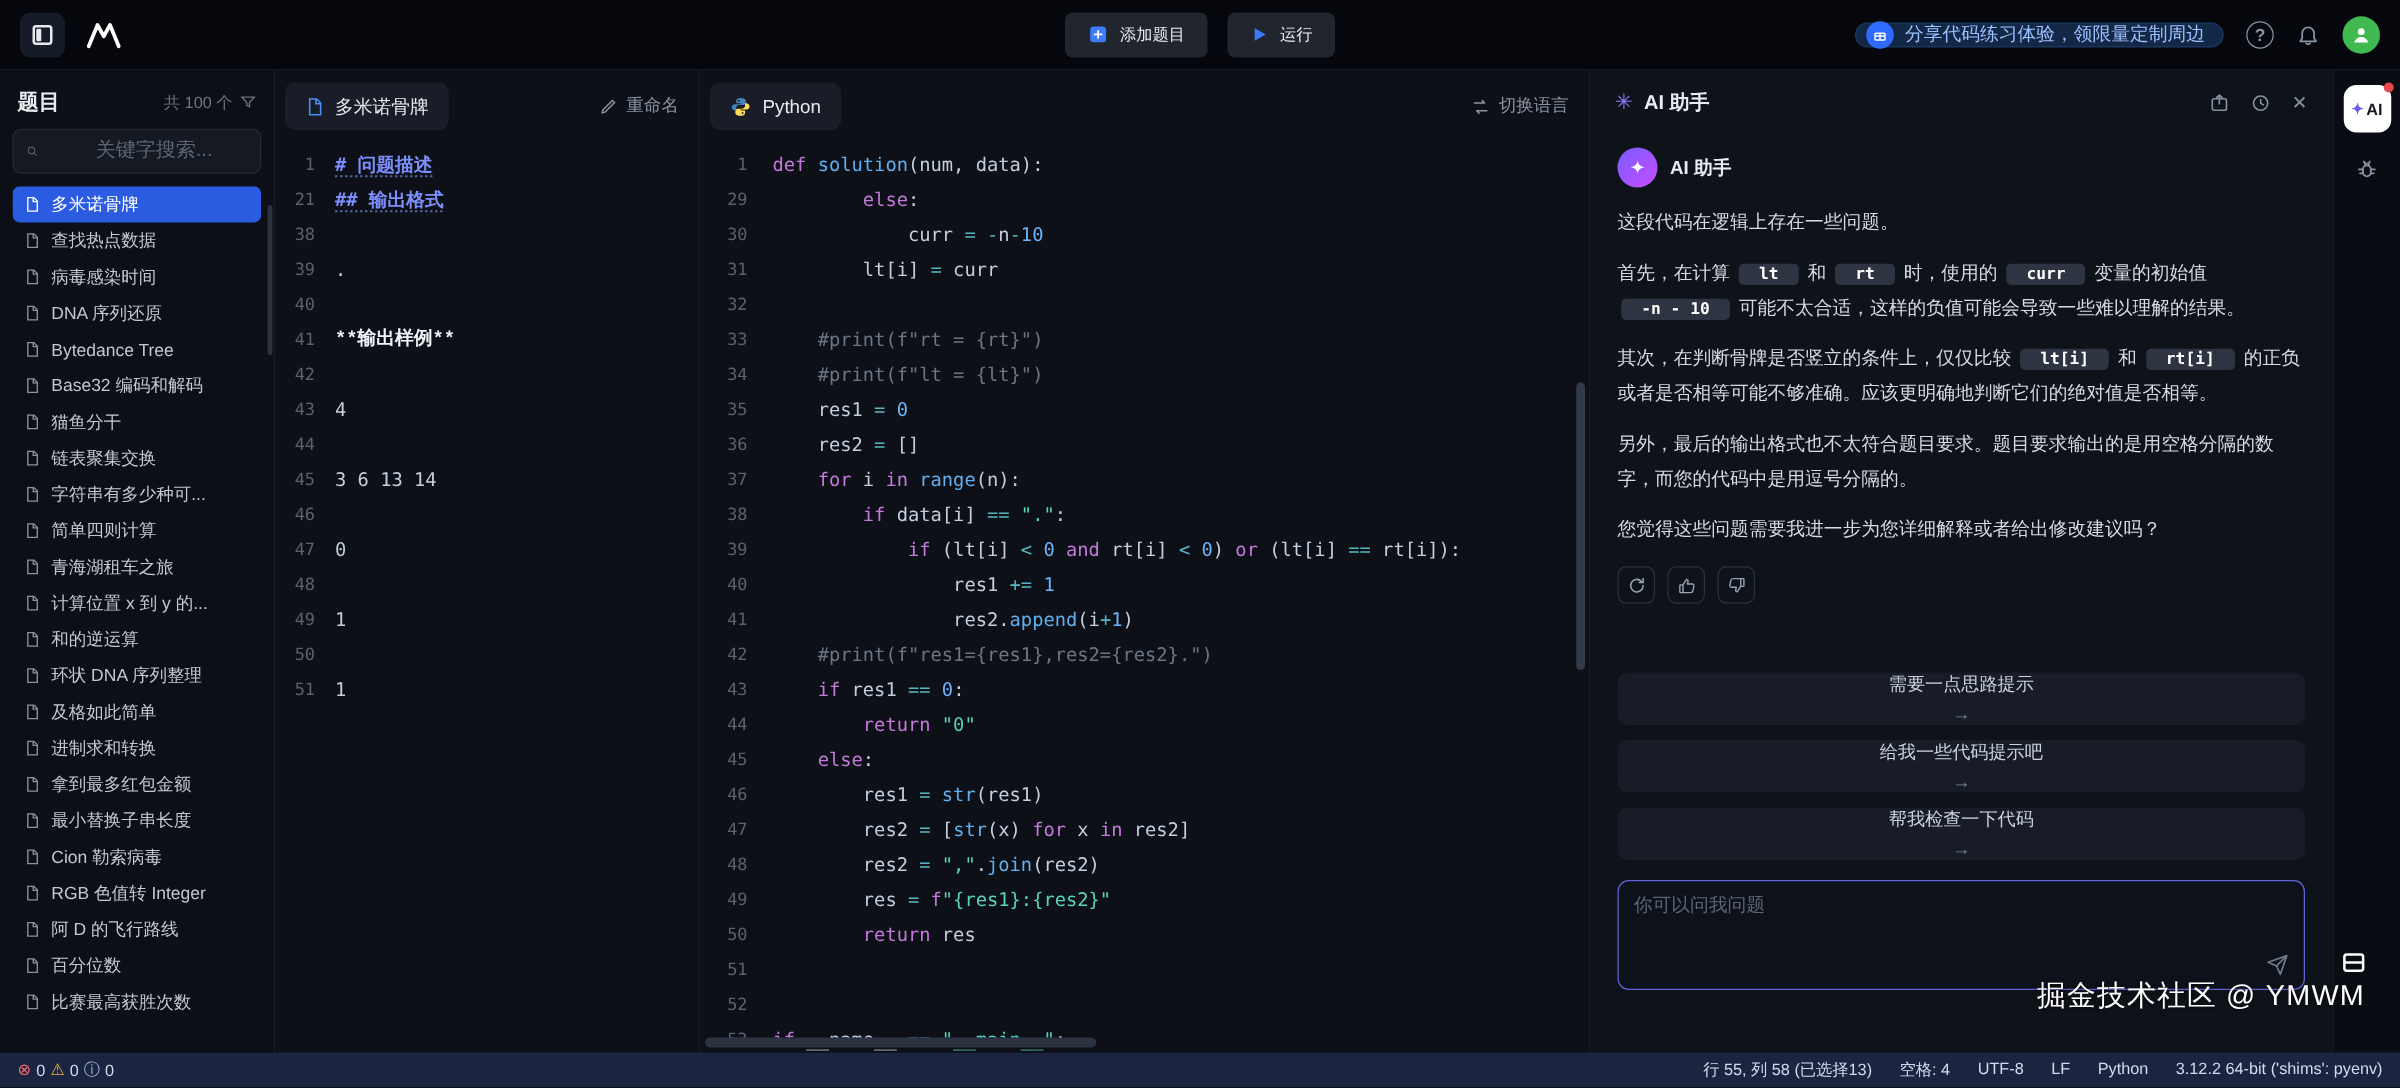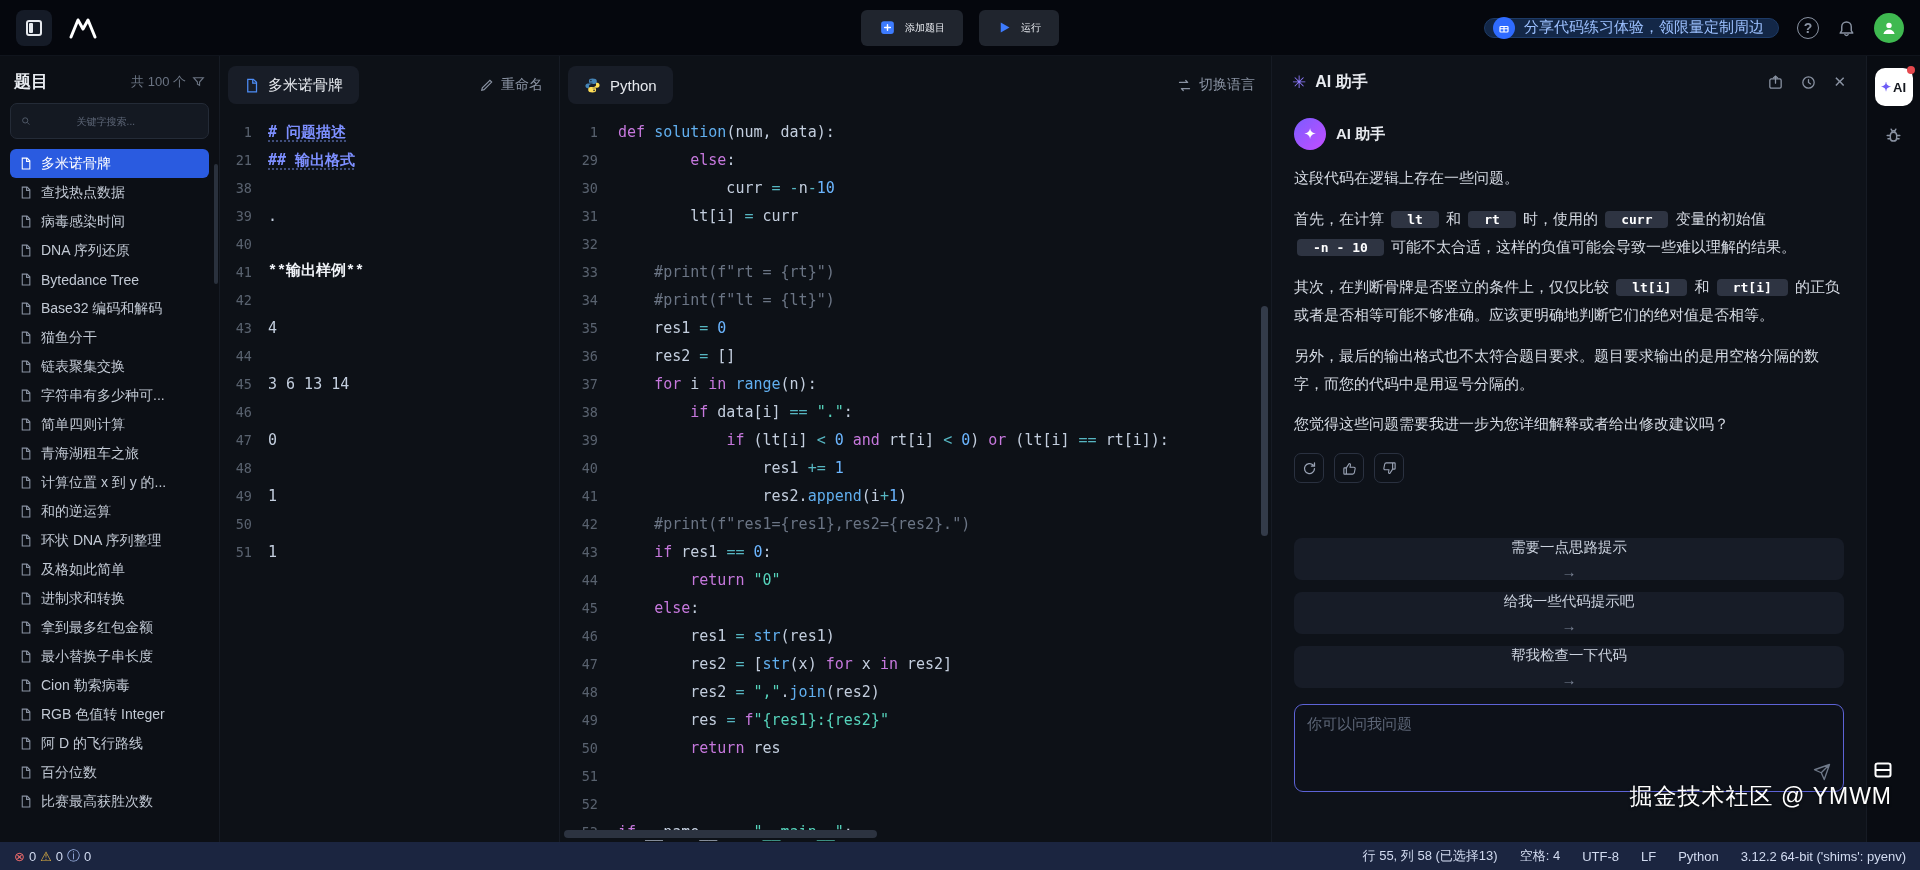--- a/index.html
+++ b/index.html
@@ -7,41 +7,41 @@
   body { font-family:"Liberation Sans","DejaVu Sans",sans-serif; background:#0b0e14; color:#c9d1d9; overflow:hidden; }
   .app { width:1920px; height:870px; display:flex; flex-direction:column; position:relative; }
 
   
   .topbar { flex:0 0 56px; background:#05070d; display:flex; align-items:center; justify-content:space-between; padding:0 16px; position:relative; border-bottom:1px solid #10141c; }
   .topbar-left { display:flex; align-items:center; gap:16px; }
   .logo-btn { width:36px; height:36px; background:#151b27; border:none; border-radius:8px; display:flex; align-items:center; justify-content:center; cursor:pointer; }
   .sq { width:16px; height:16px; border:2px solid #e6e9ee; border-radius:3px; position:relative; display:block; }
   .sq::before { content:""; position:absolute; left:1px; top:1px; bottom:1px; width:4px; background:#e6e9ee; border-radius:1px; }
   .topbar-center { position:absolute; left:50%; transform:translateX(-50%); display:flex; gap:16px; }
-  .tb-btn { display:flex; align-items:center; gap:9px; background:#20252e; color:#e8ebf0; border:none; border-radius:6px; height:36px; padding:0 18px; font-size:10px; cursor:pointer; }
+  .tb-btn { display:flex; align-items:center; gap:9px; background:#20252e; color:#e8ebf0; border:none; border-radius:6px; height:36px; padding:0 18px; font-size:13px; cursor:pointer; }
   .topbar-right { display:flex; align-items:center; gap:18px; }
   .banner { display:flex; align-items:center; gap:9px; background:#132747; border:1px solid #1d3a66; color:#9cc0ff; border-radius:18px; height:20px; padding:0 14px 0 8px; font-size:15px; cursor:pointer; }
   .banner-ico { width:22px; height:22px; border-radius:50%; background:#2f6bff; display:flex; align-items:center; justify-content:center; }
   .help-btn { width:22px; height:22px; border-radius:50%; border:1.5px solid #8a93a3; background:transparent; color:#8a93a3; font-size:14px; font-weight:700; display:flex; align-items:center; justify-content:center; cursor:pointer; }
   .ghost-icon { background:transparent; border:none; color:#8a93a3; cursor:pointer; display:flex; align-items:center; }
   .avatar { width:30px; height:30px; border-radius:50%; background:#3fb950; display:flex; align-items:center; justify-content:center; cursor:pointer; }
 
   
   .main { flex:1; display:flex; min-height:0; }
   .panel-header { flex:0 0 52px; display:flex; align-items:center; justify-content:space-between; padding:6px 16px 0 8px; }
   .tab { display:flex; align-items:center; gap:9px; background:#181d27; height:38px; padding:0 16px; border-radius:8px; font-size:15px; color:#e6e9ee; cursor:pointer; }
   .ghost-label { display:flex; align-items:center; gap:7px; background:transparent; border:none; color:#8a93a3; font-size:14px; cursor:pointer; }
 
   
   .sidebar { flex:0 0 220px; background:#0c0f15; border-right:1px solid #161b24; padding:14px 10px 0; display:flex; flex-direction:column; position:relative; }
   .side-head { display:flex; align-items:center; justify-content:space-between; padding:0 4px 10px; }
   .side-title { font-size:17px; font-weight:700; color:#e8ebf0; }
   .side-count { font-size:13px; color:#6b7483; display:flex; align-items:center; gap:6px; }
   .search { height:36px; background:#141922; border:1px solid #242b37; border-radius:7px; display:flex; align-items:center; gap:8px; padding:0 10px; margin-bottom:10px; color:#5d6677; }
-  .search input { background:transparent; border:none; outline:none; color:#c9d1d9; font-size:10px; width:100%;margin-left:38px; }
+  .search input { background:transparent; border:none; outline:none; color:#c9d1d9; font-size:16px; width:100%;margin-left:38px; }
   .search input::placeholder { color:#5d6677; }
   .side-items { flex:1; overflow:hidden; }
   .side-item { height:29px; display:flex; align-items:center; gap:9px; padding:0 9px; border-radius:6px; font-size:14px; color:#c2c9d4; cursor:pointer; white-space:nowrap; overflow:hidden; }
   .side-item .ic { display:flex; color:#8a93a3; flex:0 0 auto; }
   .side-item.selected { background:#2a5be0; color:#fff; }
   .side-item.selected .ic { color:#fff; }
   .side-scroll { position:absolute; right:1px; top:108px; width:4px; height:120px; background:#2a313d; border-radius:2px; }
 
   
   .code-panel { background:#0d1117; display:flex; flex-direction:column; min-width:0; }
@@ -92,21 +92,21 @@
   .rail-ai { width:38px; height:38px; border-radius:10px; background:#fff; border:none; display:flex; align-items:center; justify-content:center; gap:2px; font-weight:800; font-size:13px; color:#15181f; cursor:pointer; position:relative; }
   .rail-ai .sprk { color:#6d5df6; font-size:12px; }
   .rail-ai::after { content:""; position:absolute; top:-2px; right:-2px; width:8px; height:8px; border-radius:50%; background:#e5484d; }
   .rail-bug { background:none; border:none; color:#8a93a3; cursor:pointer; display:flex; }
 
   
   .statusbar { flex:0 0 28px; background:#1b2540; display:flex; align-items:center; justify-content:space-between; padding:0 14px; font-size:13px; color:#d2dbf0; }
   .sb-left { display:flex; align-items:center; gap:12px; }
   .sb-prob { display:flex; align-items:center; gap:4px; cursor:pointer; }
   .sb-ic-err { color:#f16c6c; } .sb-ic-warn { color:#e3b341; } .sb-ic-info { color:#9fb6e8; }
-  .sb-right { display:flex; align-items:center; gap:22px; }
+  .sb-right { display:flex; align-items:flex-start; gap:22px; }
   .sb-item { cursor:pointer; white-space:nowrap; }
 
   
   .watermark { position:absolute; right:28px; bottom:58px; text-align:right; color:#fff; z-index:40; pointer-events:none; }
   .wm-icon { display:flex; justify-content:flex-end; margin-bottom:3px; }
   .wm-text { font-size:23px; font-weight:500; letter-spacing:1px; text-shadow:0 1px 3px rgba(0,0,0,.55); }
 
   svg { display:block; }
 </style>
 </head>

